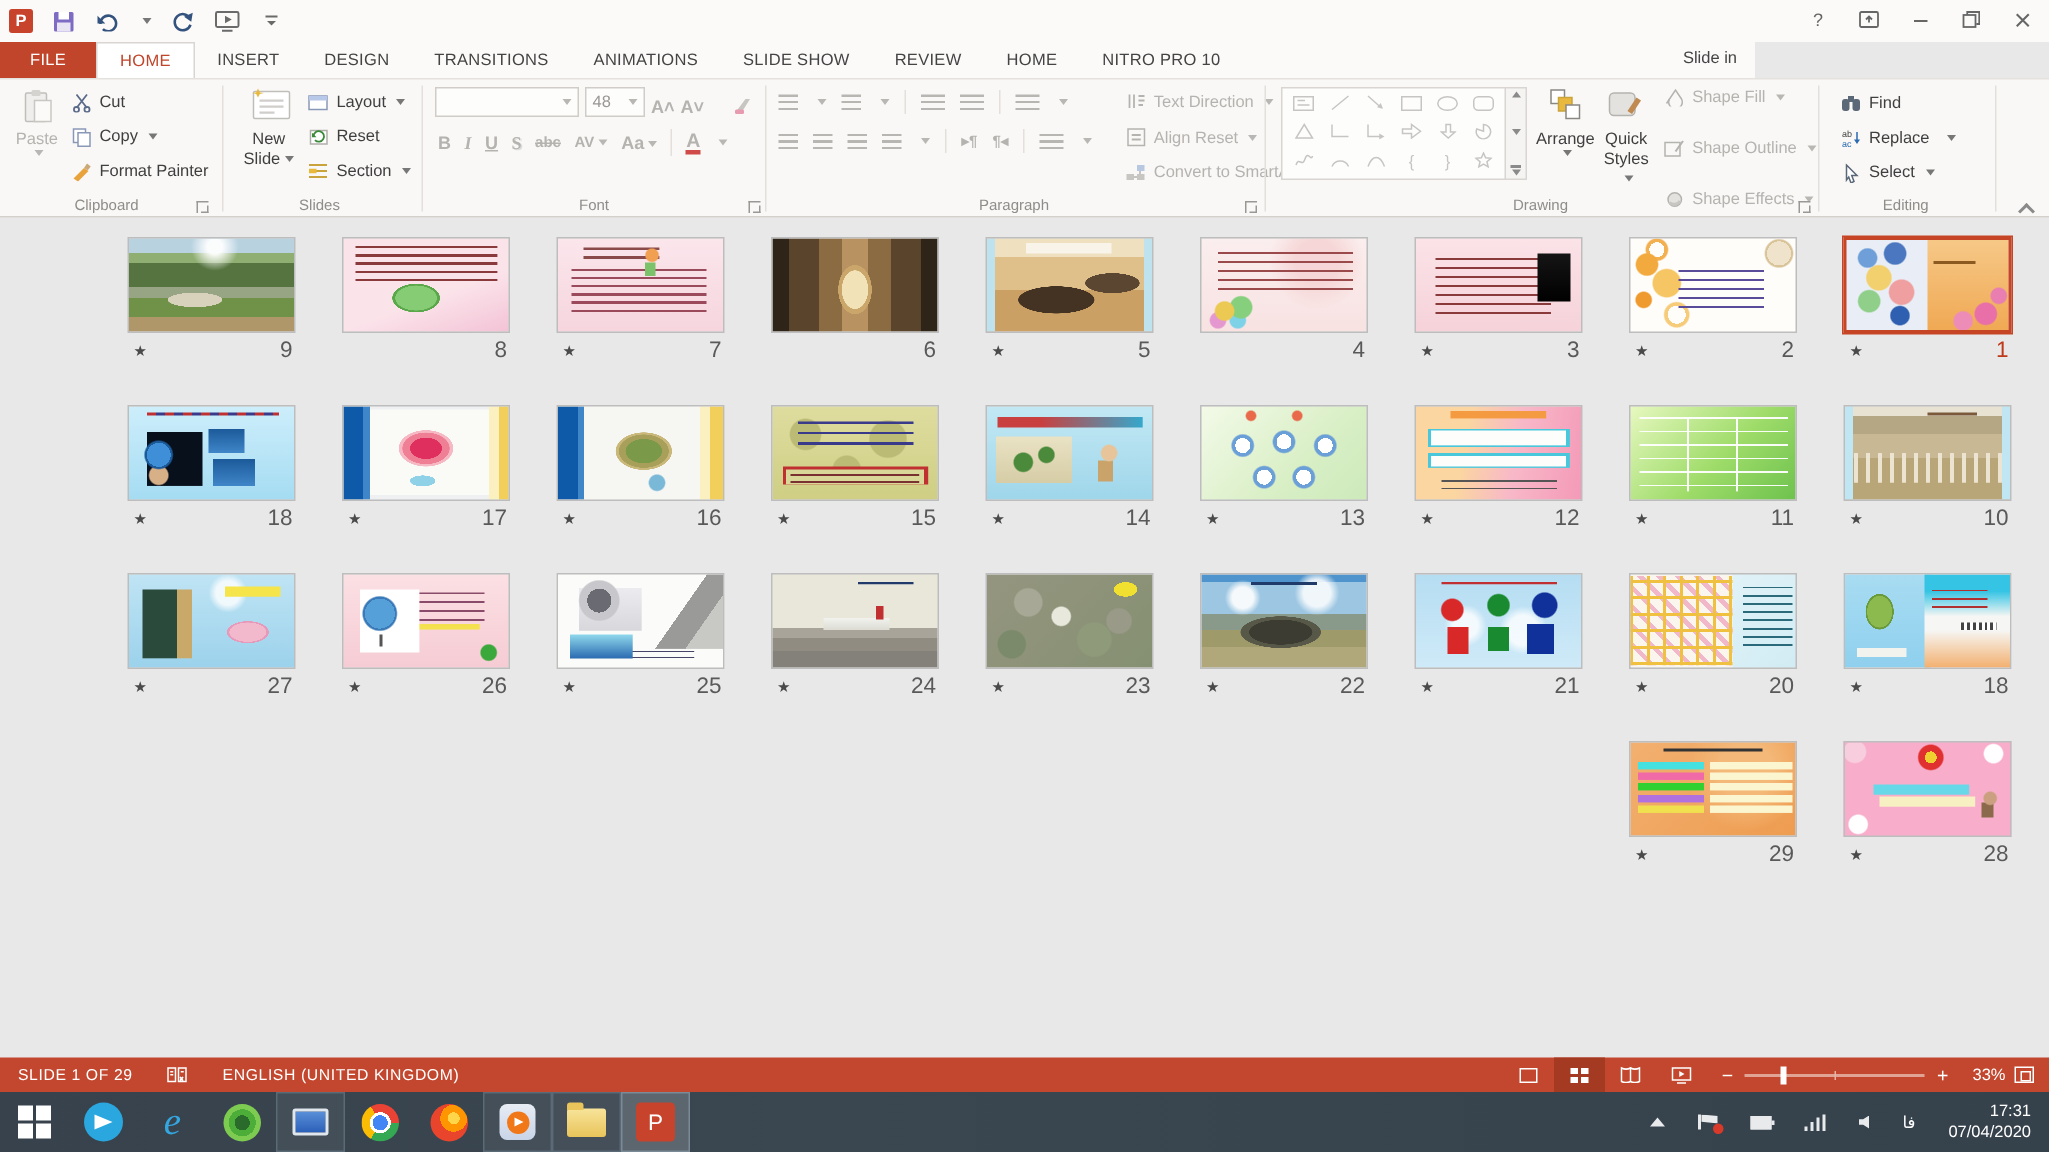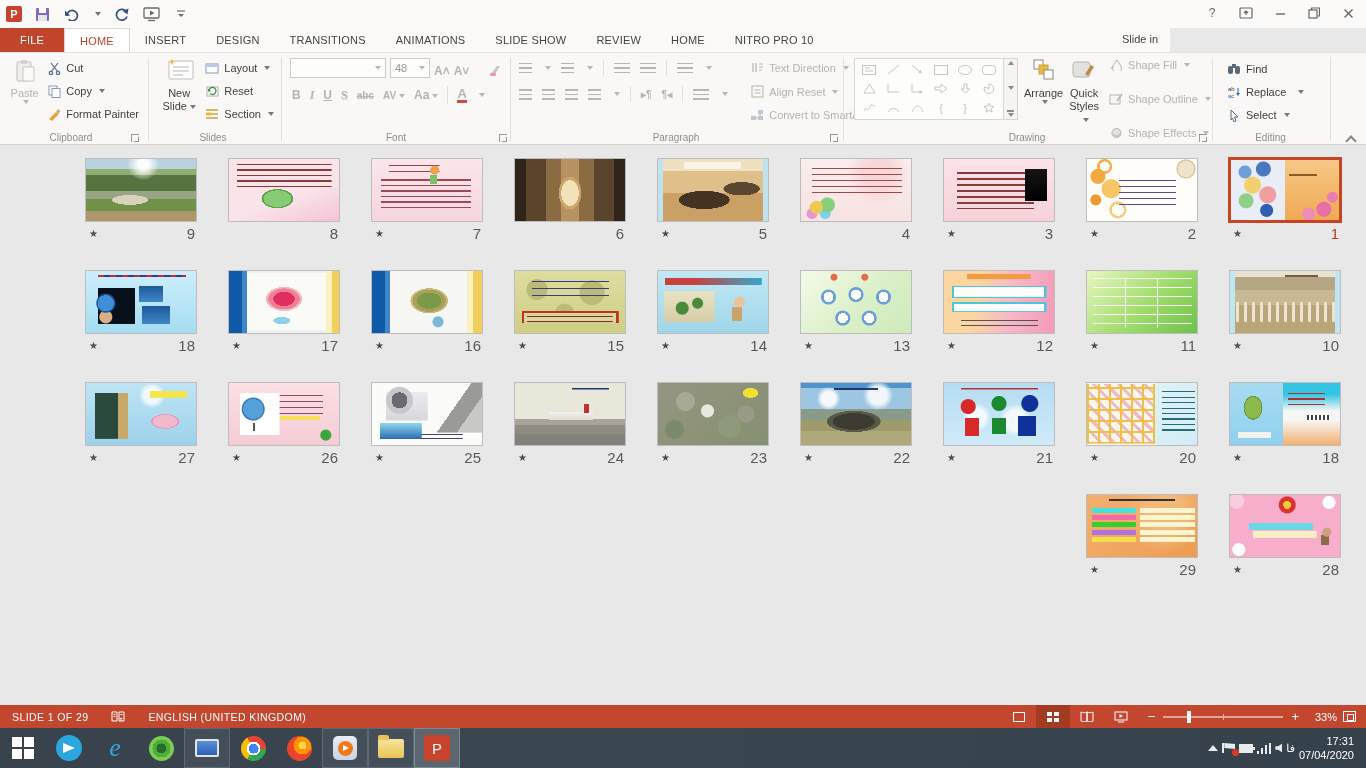--- a/index.html
+++ b/index.html
@@ -322,21 +322,21 @@
   .kmp-ico { width:24px; height:24px; border-radius:5px; background:linear-gradient(#e8ecf4,#c8d4e8);
     display:flex; align-items:center; justify-content:center; }
   .kmp-ico i { width:15px; height:15px; border-radius:50%; background:#f07818; position:relative; display:block; }
   .kmp-ico i:after { content:""; position:absolute; left:5px; top:4px; width:0; height:0;
     border-left:6px solid #fff; border-top:3.5px solid transparent; border-bottom:3.5px solid transparent; }
   .folder-ico { width:26px; height:19px; background:linear-gradient(#f8e49a,#e8c45a); border-radius:2px; position:relative; }
   .folder-ico:before { content:""; position:absolute; left:0; top:-4px; width:11px; height:5px;
     background:#e8c45a; border-radius:2px 2px 0 0; }
   .ppt-ico { width:26px; height:26px; background:#C8432C; border-radius:3px; color:#fff; font-size:15px;
     display:flex; align-items:center; justify-content:center; }
-  #tray { margin-left:auto; display:flex; align-items:center; gap:4px; padding-right:12px; color:#fff; }
+  #tray { margin-left:auto; display:flex; align-items:center; gap:22px; padding-right:12px; color:#fff; }
   .tray-chevron { width:0; height:0; border-left:5px solid transparent; border-right:5px solid transparent;
     border-bottom:6px solid #e8eaec; }
   .flag-ico { width:13px; height:10px; border-left:2px solid #e8eaec; position:relative; }
   .flag-ico:before { content:""; position:absolute; left:0; top:0; width:11px; height:7px; background:#e8eaec;
     clip-path:polygon(0 0,100% 15%,100% 85%,0 70%); }
   .flag-ico:after { content:""; position:absolute; right:-4px; bottom:-3px; width:7px; height:7px;
     border-radius:50%; background:#d83a2a; }
   .battery-ico { width:14px; height:9px; border:1px solid #e8eaec; position:relative; background:#e8eaec; }
   .battery-ico:after { content:""; position:absolute; right:-3px; top:2px; width:2px; height:3px; background:#e8eaec; }
   .net-ico { width:14px; height:11px; background:

